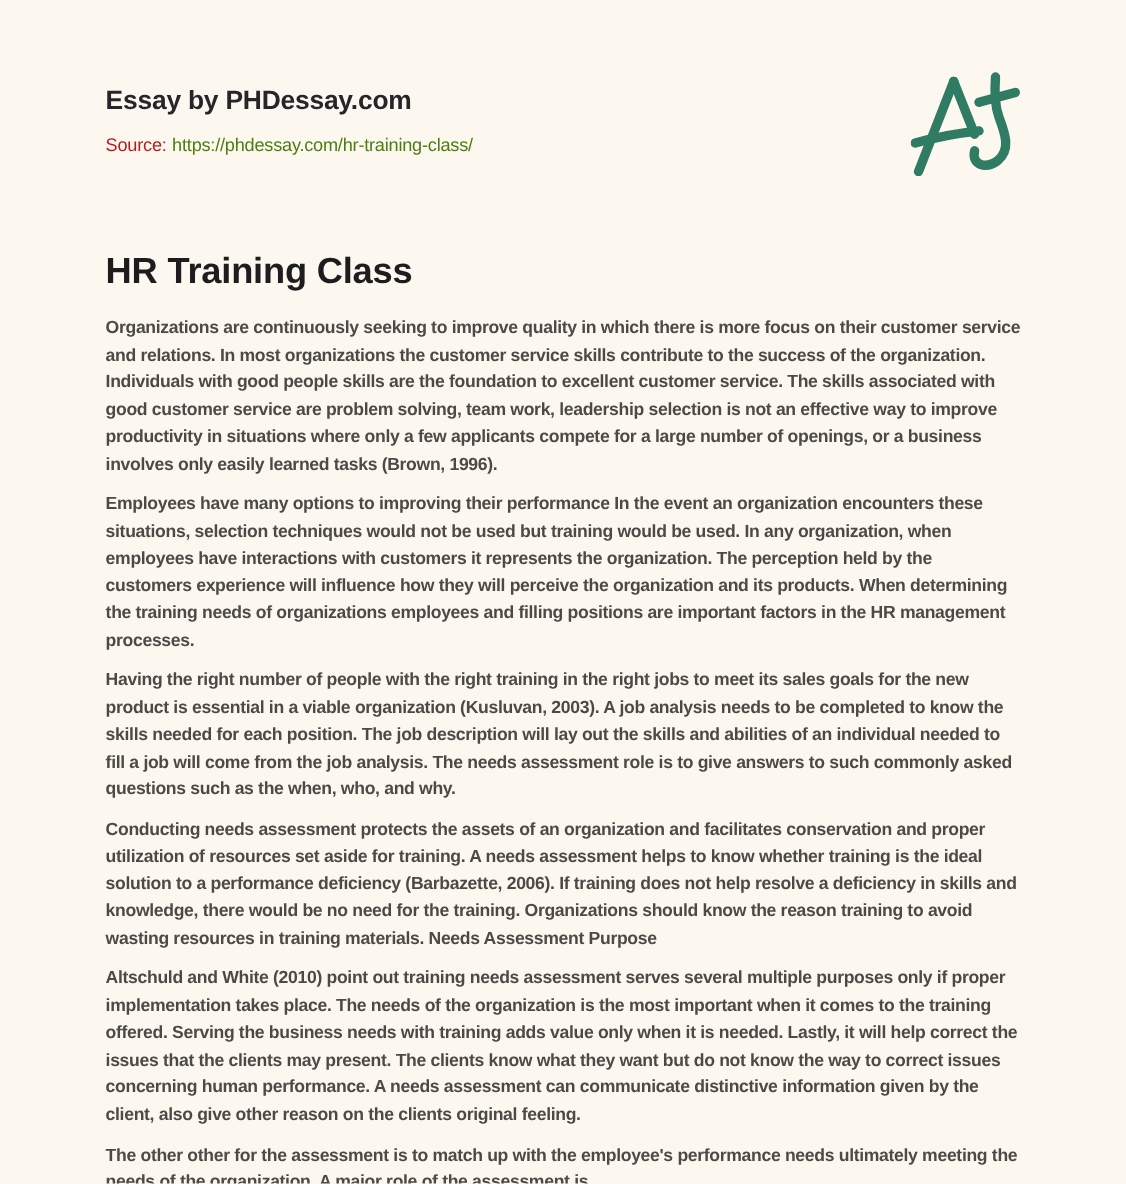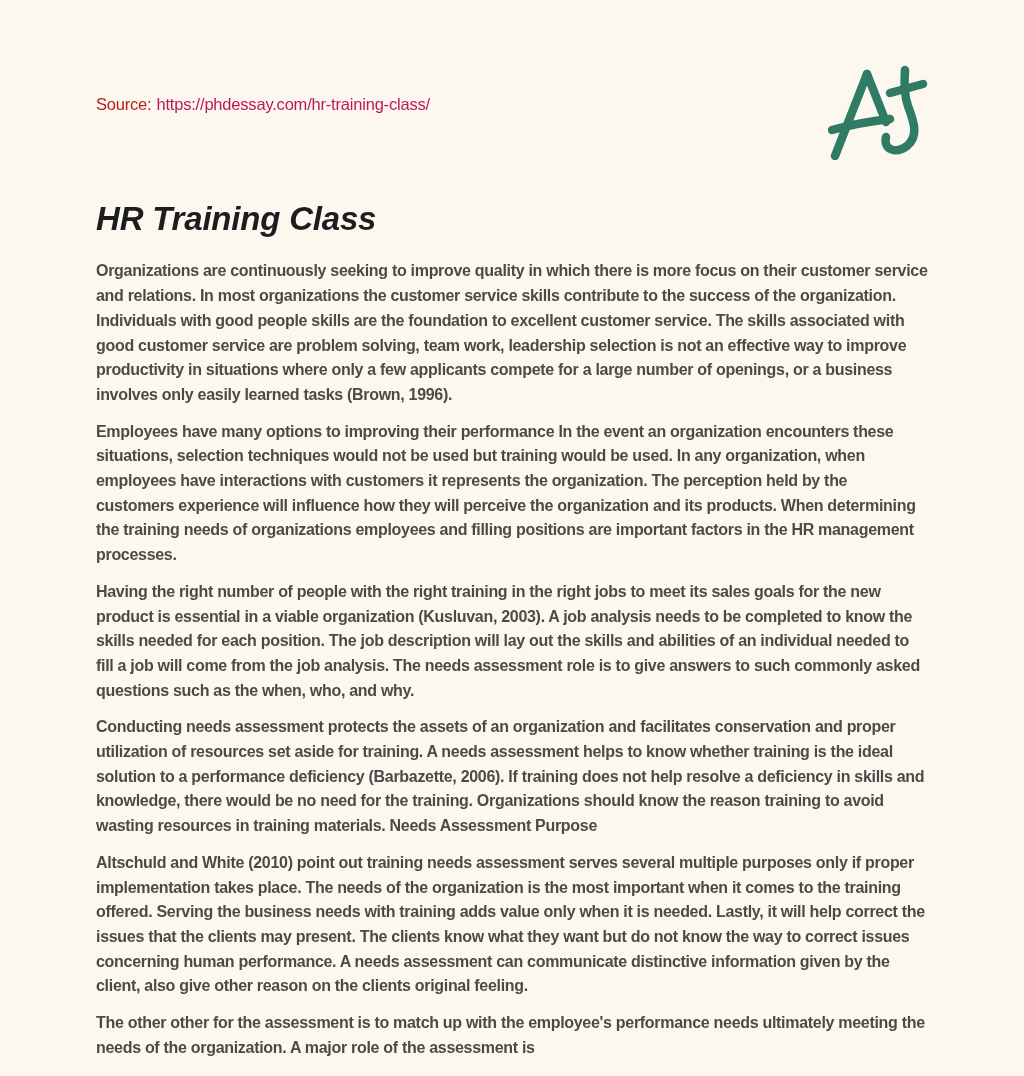--- a/index.html
+++ b/index.html
@@ -31,21 +31,21 @@
   .source-line {
     margin-top: 17px;
     font-size: 16.5px;
     letter-spacing: -0.2px;
     line-height: 1.2;
   }
   .source-label {
     color: #b91c1c;
   }
   .source-link {
-    color: #be185d;
+    color: #4d7c0f;
     text-decoration: none;
     margin-left: 5px;
   }
   .logo {
     position: absolute;
     top: 62px;
     right: 84px;
     width: 112px;
     height: 98px;
   }
@@ -54,40 +54,40 @@
     height: 100%;
     display: block;
   }
   .essay-title {
     margin: 84px 0 0 0;
     font-size: 33px;
     font-weight: 700;
     letter-spacing: -0.2px;
     color: #1d1d20;
     line-height: 1.2;
-    font-style: italic;
   }
   .essay-body {
     margin-top: 21px;
     font-weight: bold;
   }
   .essay-body p {
     margin: 0 0 12px 0;
     font-size: 16px;
     letter-spacing: -0.3px;
     line-height: 24.7px;
     color: #4c4a47;
   }
 </style>
 </head>
 <body>
 
 <div class="page">
 
   <header>
+    <h2 class="byline">Essay by PHDessay.com</h2>
     <div class="source-line">
       <span class="source-label">Source:</span><a class="source-link" href="#">https://phdessay.com/hr-training-class/</a>
     </div>
     <div class="logo">
       <svg viewBox="0 0 112 98" fill="none" xmlns="http://www.w3.org/2000/svg">
 
         <path d="M 7 94 L 39 12" stroke="#2f7b64" stroke-width="8.5" stroke-linecap="round"></path>
 
         <path d="M 39 12 L 58 60" stroke="#2f7b64" stroke-width="8.5" stroke-linecap="round"></path>
 

